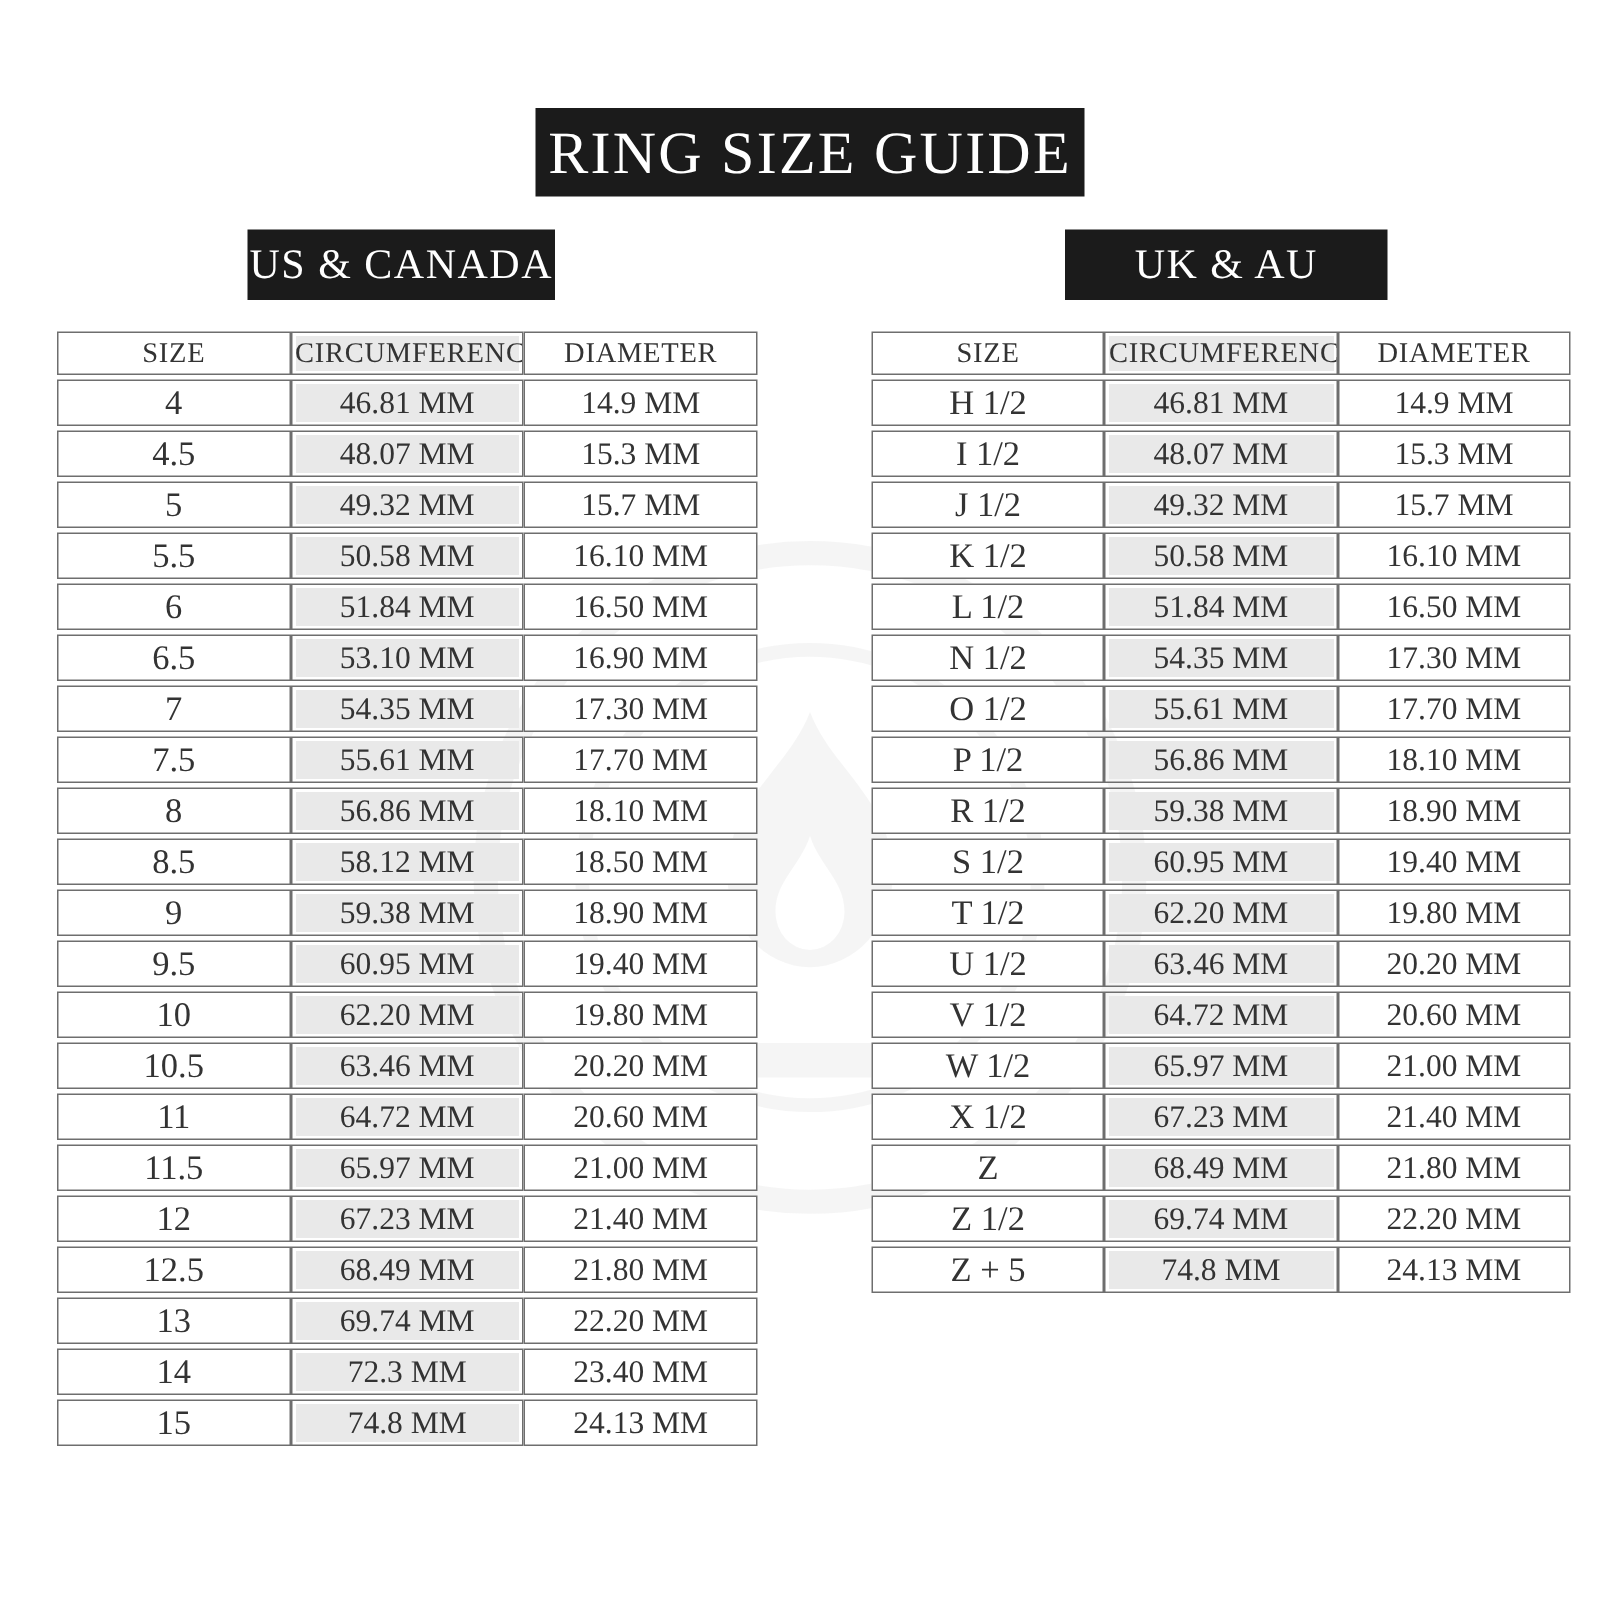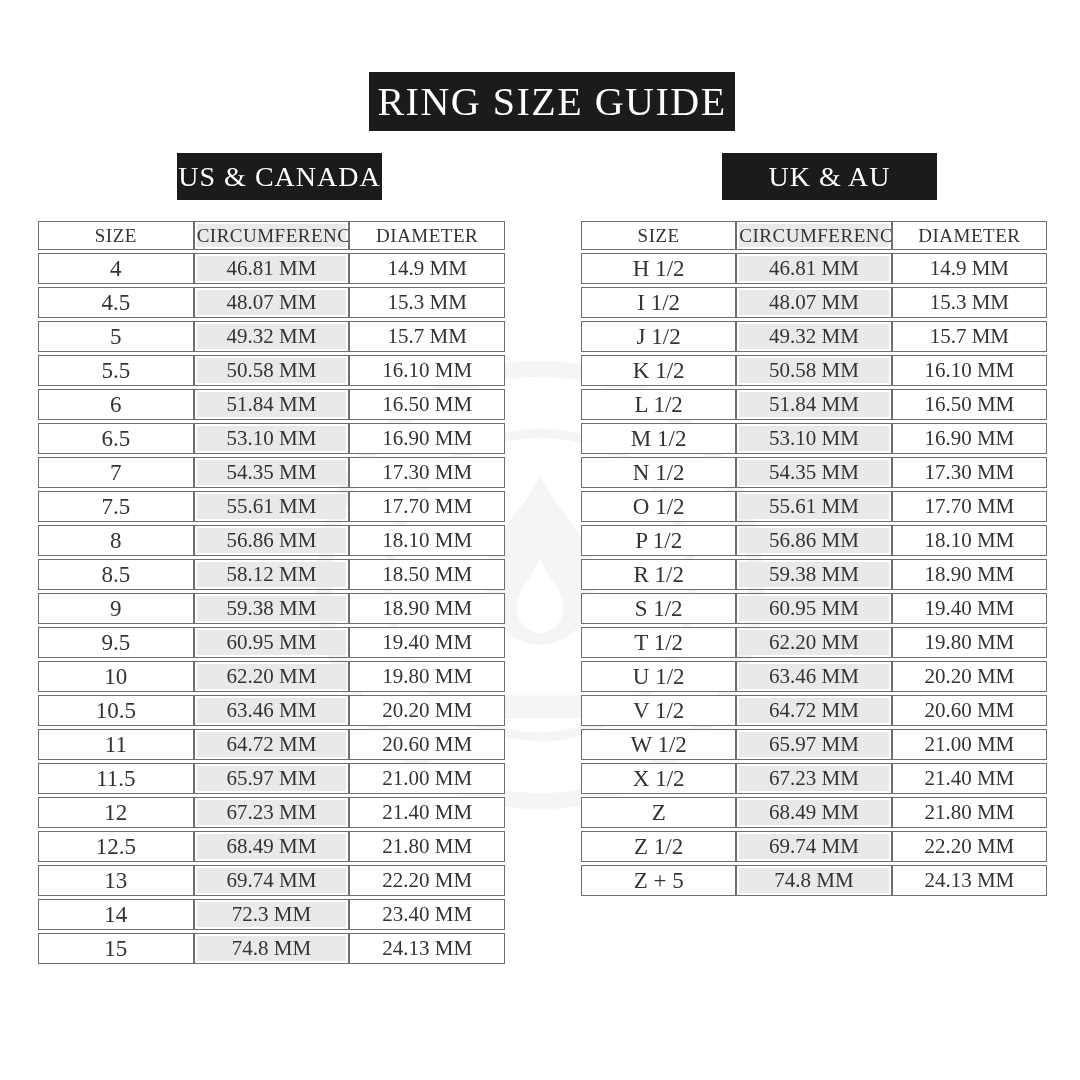--- a/index.html
+++ b/index.html
@@ -10,21 +10,20 @@
     background:#ffffff;
     font-family:"Liberation Serif", serif;
     overflow:hidden;
   }
   .banner {
     position:absolute;
     background:#1b1b1b;
     color:#ffffff;
     display:flex; align-items:center; justify-content:center;
     white-space:nowrap;
-    margin-left:12px;
   }
   .title-banner {
     left:357px; top:72px; width:366px; height:59px;
     font-size:40px; letter-spacing:1.5px;
   }
   .region-banner {
     top:153px; height:47px;
     font-size:28px; letter-spacing:1px;text-align:center;
   }
   .region-us { left:165px; width:205px; }
@@ -230,25 +229,20 @@
           <td class="col0">K 1/2</td>
           <td class="col1">50.58 MM</td>
           <td class="col2">16.10 MM</td>
         </tr>
         <tr>
           <td class="col0">L 1/2</td>
           <td class="col1">51.84 MM</td>
           <td class="col2">16.50 MM</td>
         </tr>
         <tr>
-          <td class="col0">M 1/2</td>
-          <td class="col1">53.10 MM</td>
-          <td class="col2">16.90 MM</td>
-        </tr>
-        <tr>
           <td class="col0">N 1/2</td>
           <td class="col1">54.35 MM</td>
           <td class="col2">17.30 MM</td>
         </tr>
         <tr>
           <td class="col0">O 1/2</td>
           <td class="col1">55.61 MM</td>
           <td class="col2">17.70 MM</td>
         </tr>
         <tr>

